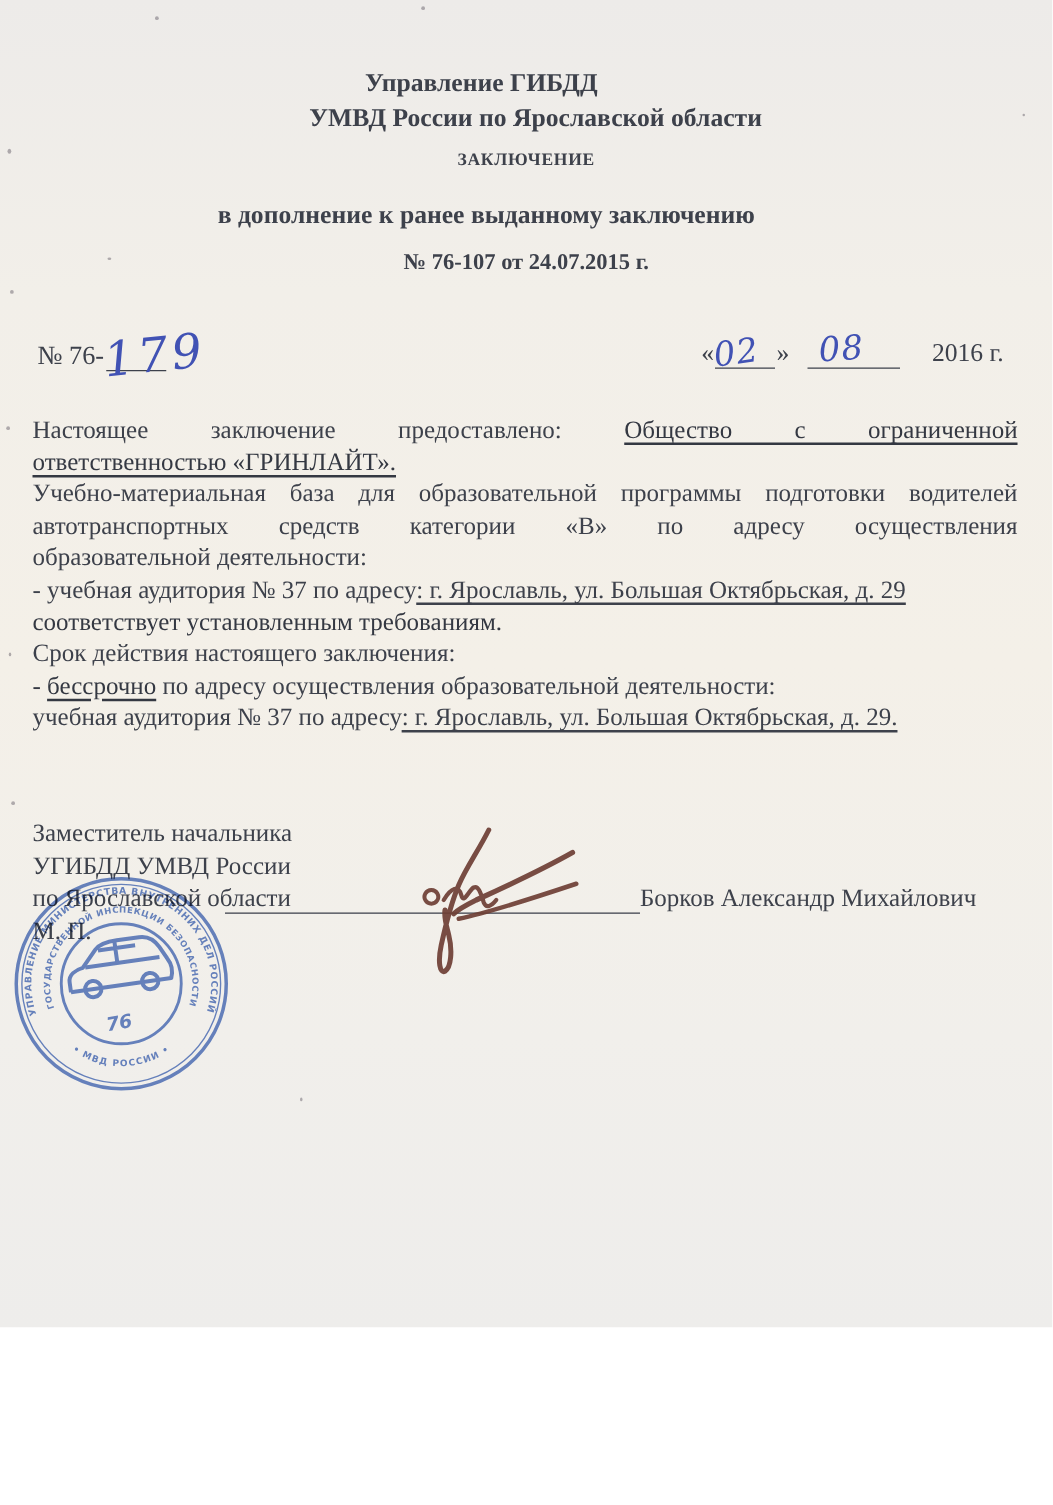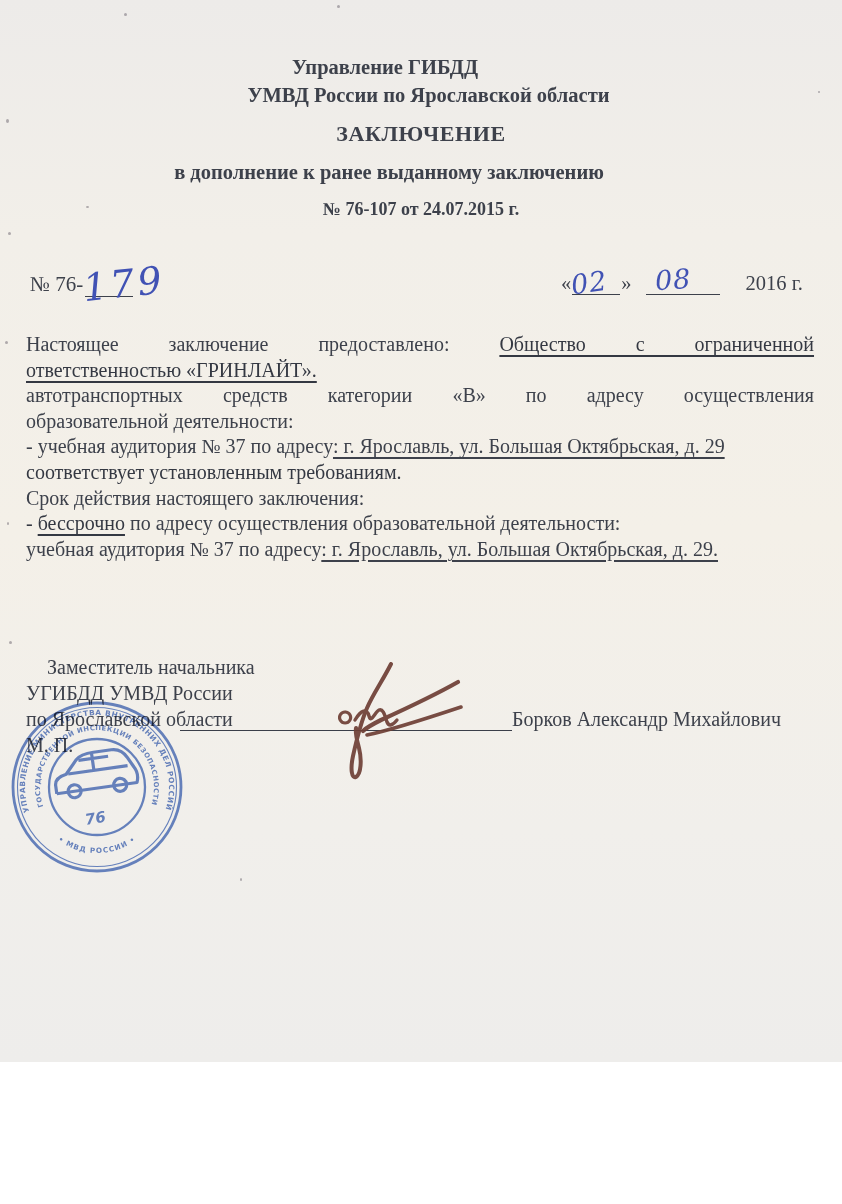--- a/index.html
+++ b/index.html
@@ -5,21 +5,21 @@
   html,body{margin:0;padding:0;}
   .page{
     position:relative;width:842px;height:1062px;overflow:hidden;
     background:linear-gradient(180deg,#edebe9 0%,#f2efe9 22%,#f4f0e8 50%,#f1efeb 78%,#eeedeb 100%);
     font-family:"Liberation Serif","DejaVu Serif",serif;
     color:#3d414b;
   }
   .center-line{position:absolute;left:0;right:0;text-align:center;font-weight:bold;white-space:nowrap;}
   .h-org1{top:56px;font-size:20.5px;transform:translateX(-36px);}
   .h-org2{top:84px;font-size:20.5px;margin-left:15px;}
-  .h-title{top:121px;font-size:22px;letter-spacing:.6px;}
+  .h-title{top:121px;font-size:14px;letter-spacing:.6px;}
   .h-sub{top:161px;font-size:20.5px;transform:translateX(-32px);}
   .h-ref{top:199px;font-size:18px;}
 
   .refrow-left{position:absolute;left:30px;top:272px;font-size:21px;white-space:nowrap;}
   .refrow-right{position:absolute;left:561px;top:272px;font-size:20.5px;white-space:nowrap;}
   .uline{display:inline-block;border-bottom:1.6px solid #3d414b;height:1.05em;vertical-align:bottom;}
   .u-num{width:48px;margin-left:2px;}
   .u-day{width:48px;margin:0 1px;}
   .u-month{width:74px;margin-left:14px;}
   .year-text{margin-left:26px;}
@@ -28,21 +28,21 @@
   .hw-day{left:571px;top:267px;font-size:27px;letter-spacing:1px;transform:rotate(-8deg);}
   .hw-month{left:655px;top:264px;font-size:27px;letter-spacing:1px;transform:rotate(-4deg);}
 
   .body-block{position:absolute;left:26px;top:332px;width:788px;font-size:20px;line-height:25.6px;}
   .bline{height:25.6px;white-space:nowrap;}
   .bline.jl{text-align:justify;text-align-last:justify;white-space:normal;}
   .b{font-weight:normal;color:#343842;}
   .u{text-decoration:underline;text-decoration-thickness:1.6px;text-underline-offset:4px;}
 
   .sig-pos{position:absolute;left:26px;font-size:20px;white-space:nowrap;}
-  .sp1{top:656px;margin-left:21px;} .sp2{top:682px;} .sp3{top:708px;text-align:right;} .sp-mp{top:734px;}
+  .sp1{top:656px;} .sp2{top:682px;} .sp3{top:708px;text-align:right;} .sp-mp{top:734px;}
   .sig-name{position:absolute;left:512px;top:708px;font-size:20px;white-space:nowrap;}
   .sig-rule{position:absolute;left:180px;top:730px;width:332px;height:0;border-bottom:1.6px solid #3a3e49;}
   .sig-svg{position:absolute;left:325px;top:648px;}
   .stamp-svg{position:absolute;left:2px;top:692px;mix-blend-mode:multiply;opacity:.82;}
   .speck{position:absolute;background:#5a5560;border-radius:50%;opacity:.45;}
 </style>
 </head>
 <body>
 
 <div class="page">
@@ -59,20 +59,21 @@
   <div class="refrow-right"><span>«</span><span class="uline u-day"></span><span>»</span><span class="uline u-month"></span><span class="year-text">2016 г.</span></div>
   <div class="hw hw-day">02</div>
   <div class="hw hw-month">08</div>
 
   <div class="body-block">
     <div class="bline jl">
       <span>Настоящее заключение предоставлено:</span>
       <span class="b u">Общество с ограниченной</span>
     </div>
     <div class="bline"><span class="b u">ответственностью «ГРИНЛАЙТ».</span></div>
+    <div class="bline jl"><span>Учебно-материальная база для образовательной программы подготовки водителей</span></div>
     <div class="bline jl"><span>автотранспортных средств категории «В» по адресу осуществления</span></div>
     <div class="bline"><span>образовательной деятельности:</span></div>
     <div class="bline"><span>- учебная аудитория № 37 по адресу</span><span class="u">: г. Ярославль, ул. Большая Октябрьская, д. 29</span></div>
     <div class="bline"><span class="b">соответствует установленным требованиям.</span></div>
     <div class="bline"><span>Срок действия настоящего заключения:</span></div>
     <div class="bline">
       <span class="b">-</span>
       <span class="b u">бессрочно</span>
       <span>по адресу осуществления образовательной деятельности:</span>
     </div>

